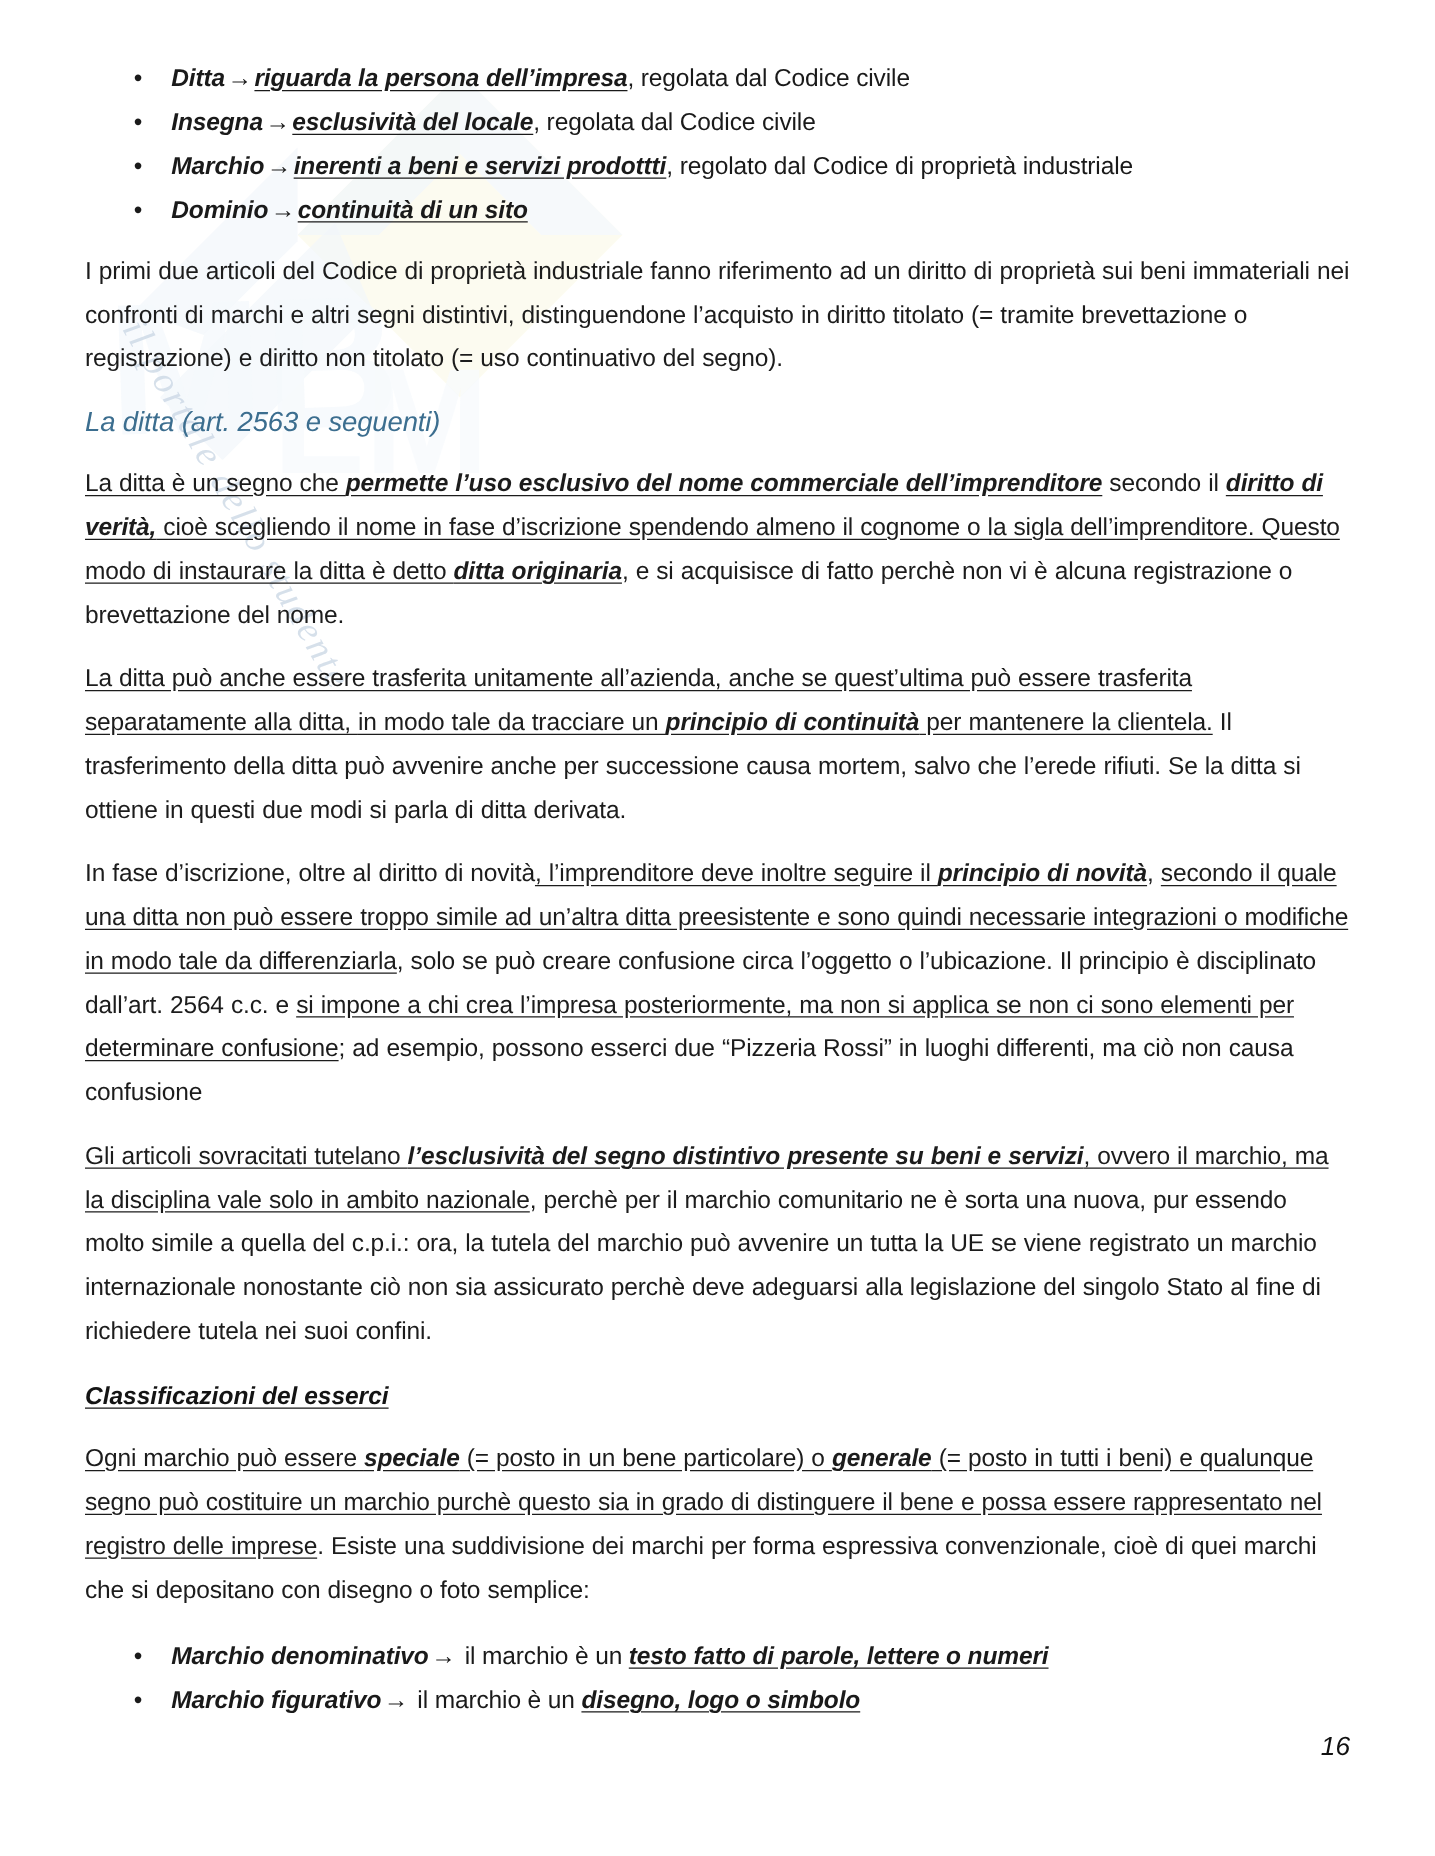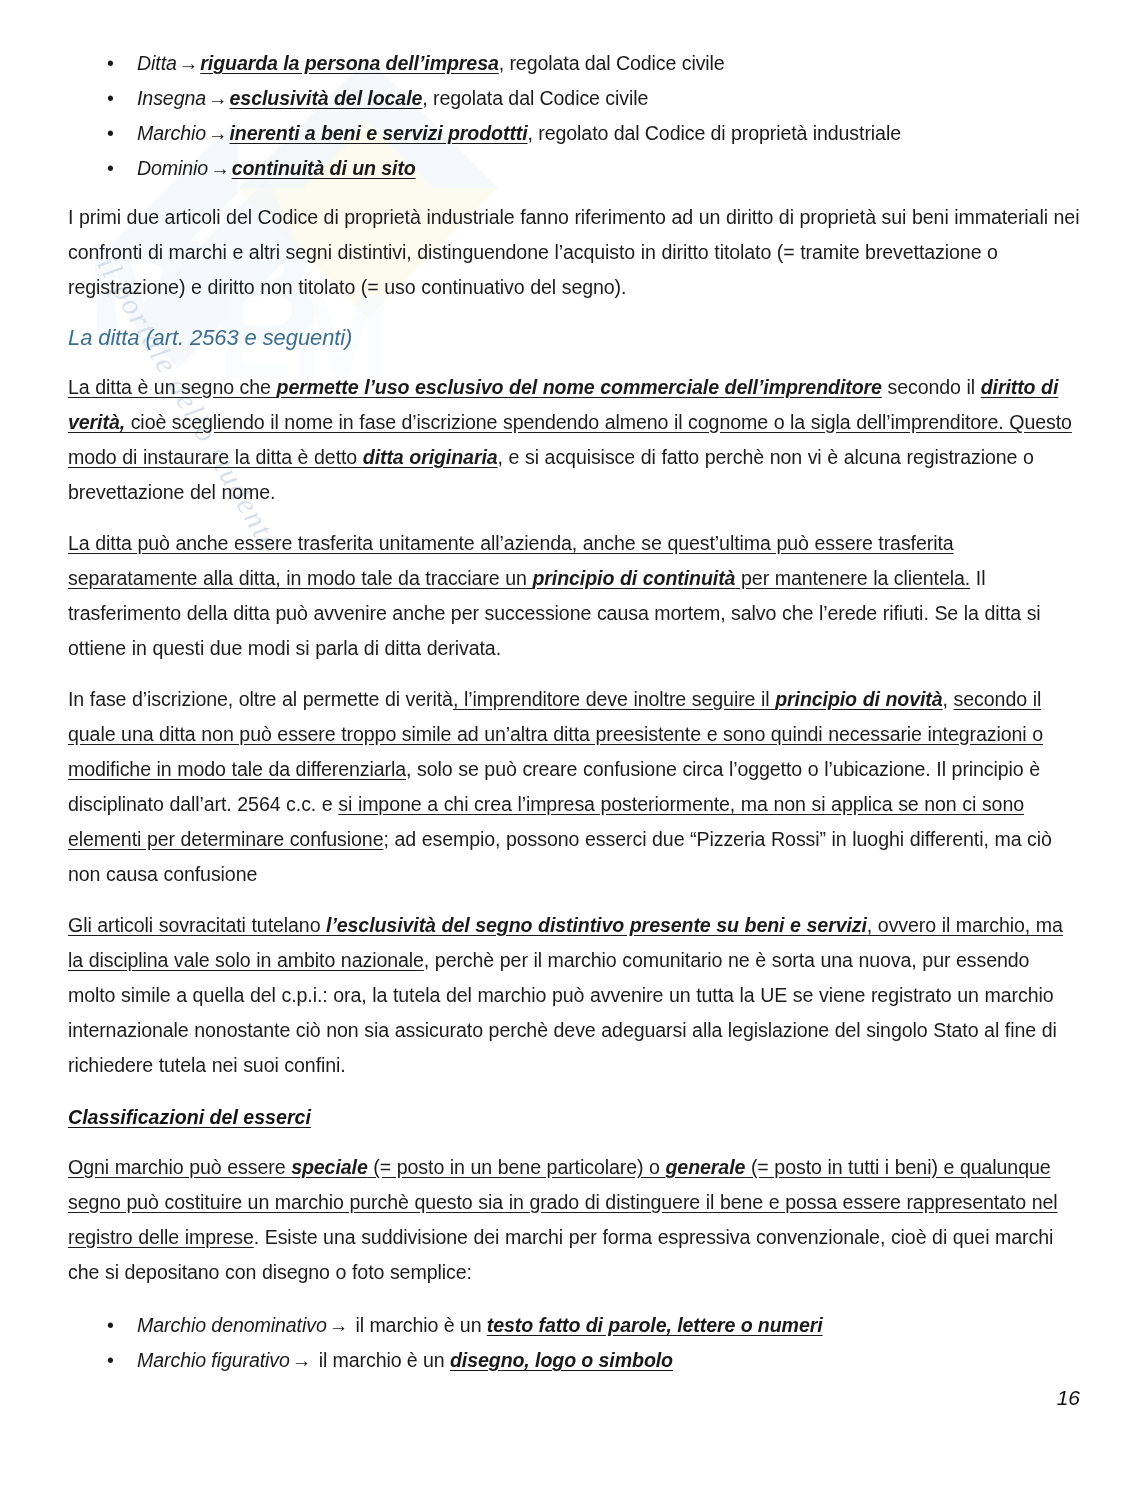--- a/index.html
+++ b/index.html
@@ -105,21 +105,21 @@
     margin: 0;
     letter-spacing: -0.1px;
   }
   ul.bullets li .bullet-dot {
     position: absolute;
     left: 39px;
     top: 0;
     font-size: 19.6px;
     line-height: 35px;
   }
-  .bi { font-weight: normal; font-style: italic; }
+  .bi { font-weight: bold; font-style: italic; }
   .biu {
     font-weight: bold;
     font-style: italic;
     text-decoration: underline;
     text-underline-offset: 3px;
     text-align: right;
   }
   .u {
     text-decoration: underline;
     text-underline-offset: 3px;
@@ -181,21 +181,21 @@
 
     <div class="section-head">La ditta (art. 2563 e seguenti)</div>
 
     <p class="para"><span class="u">La ditta è un segno che </span><span class="biu">permette l’uso esclusivo del nome commerciale dell’imprenditore</span><span> secondo il </span><span class="biu">diritto di verità,</span><span class="u"> cioè scegliendo il nome in fase d’iscrizione spendendo almeno il cognome o la sigla dell’imprenditore. Questo modo di instaurare la ditta è detto </span><span class="biu">ditta originaria</span><span>, e si acquisisce di fatto</span>
       <span>perchè non vi è alcuna registrazione o brevettazione del nome.</span></p>
 
     <p class="para"><span class="u">La ditta può anche essere trasferita unitamente all’azienda, anche se quest’ultima può essere trasferita separatamente alla ditta, </span><span class="u">in modo tale da tracciare un </span><span class="biu">principio di continuità</span><span class="u"> per mantenere la clientela.</span>
       <span>Il trasferimento della ditta può avvenire anche per successione causa mortem, salvo che l’erede rifiuti.</span>
       <span>Se la ditta si ottiene in questi due modi si parla di ditta derivata.</span></p>
 
-    <p class="para"><span>In fase d’iscrizione, oltre al permette di verità</span><span class="u">, l’imprenditore deve inoltre seguire il </span><span class="biu">principio di novità</span><span>,</span>
+    <p class="para"><span>In fase d’iscrizione, oltre al diritto di novità</span><span class="u">, l’imprenditore deve inoltre seguire il </span><span class="biu">principio di novità</span><span>,</span>
       <span class="u">secondo il quale una ditta non può essere troppo simile ad un’altra ditta preesistente e sono quindi necessarie integrazioni o modifiche in modo tale da differenziarla</span><span>, solo se può creare confusione circa l’oggetto o l’ubicazione. Il principio è disciplinato dall’art. 2564 c.c. e </span><span class="u">si impone a chi crea l’impresa posteriormente, ma non si applica se non ci sono elementi per determinare confusione</span><span>; ad esempio, possono esserci due “Pizzeria Rossi” in luoghi differenti, ma ciò non causa confusione</span></p>
 
 
     <p class="para"><span class="u">Gli articoli sovracitati tutelano </span><span class="biu">l’esclusività del segno distintivo presente su beni e servizi</span><span class="u">, ovvero il marchio, ma la disciplina vale solo in ambito nazionale</span><span>, perchè per il marchio comunitario ne è sorta una nuova, pur essendo molto simile a quella del c.p.i.: ora, la tutela del marchio può avvenire un tutta la UE se viene registrato un marchio internazionale nonostante ciò non sia assicurato perchè deve adeguarsi alla legislazione del singolo Stato al fine di richiedere tutela nei suoi confini.</span></p>
 
     <div class="sub-head">Classificazioni del esserci</div>
 
     <p class="para nogap"><span class="u">Ogni marchio può essere </span><span class="biu">speciale</span><span class="u"> (= posto in un bene particolare) o </span><span class="biu">generale</span><span class="u"> (= posto in tutti i beni) e qualunque segno può costituire un marchio purchè questo sia in grado di distinguere il bene e possa essere rappresentato nel registro delle imprese</span><span>. Esiste una suddivisione dei marchi per forma espressiva convenzionale, cioè di quei marchi che si depositano con disegno o foto semplice:</span></p>
 
     <ul class="bullets" style="margin-top:18px">

